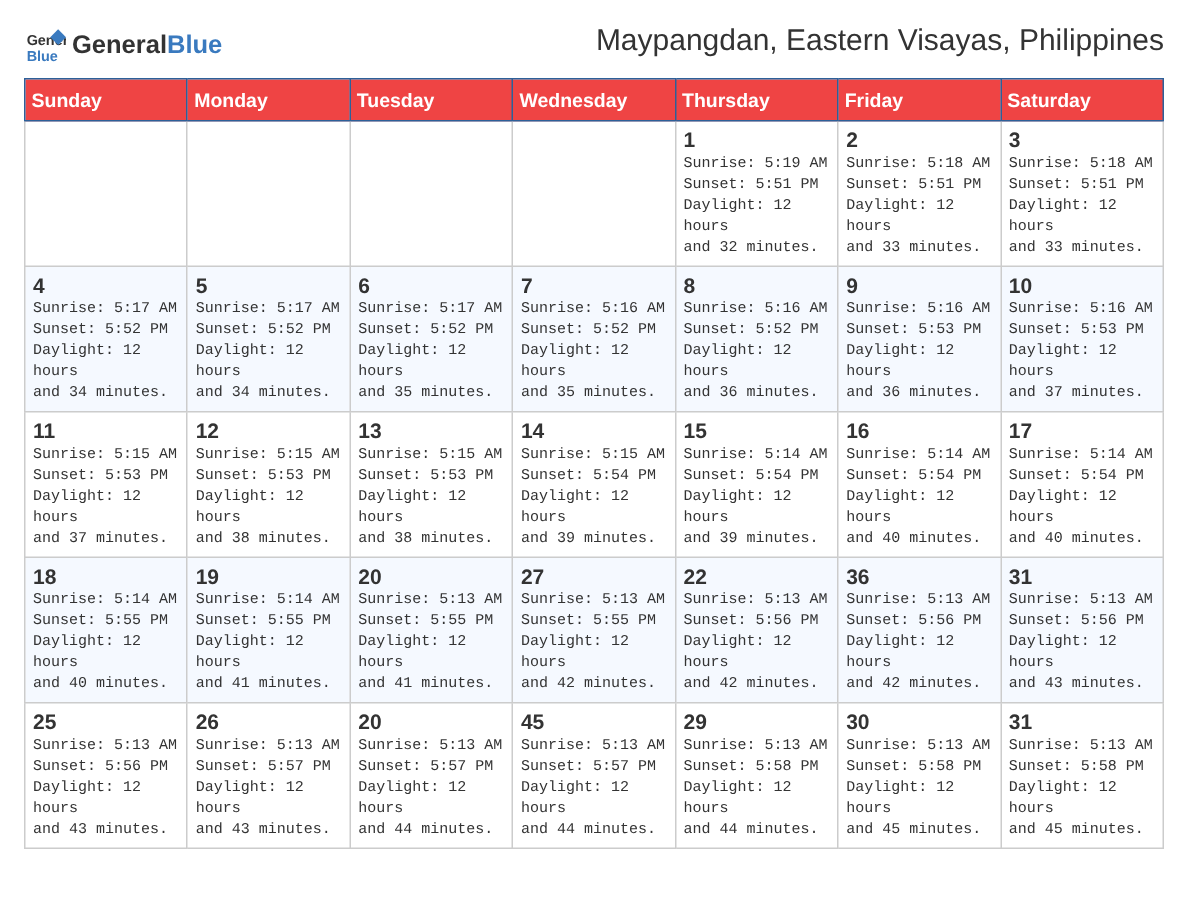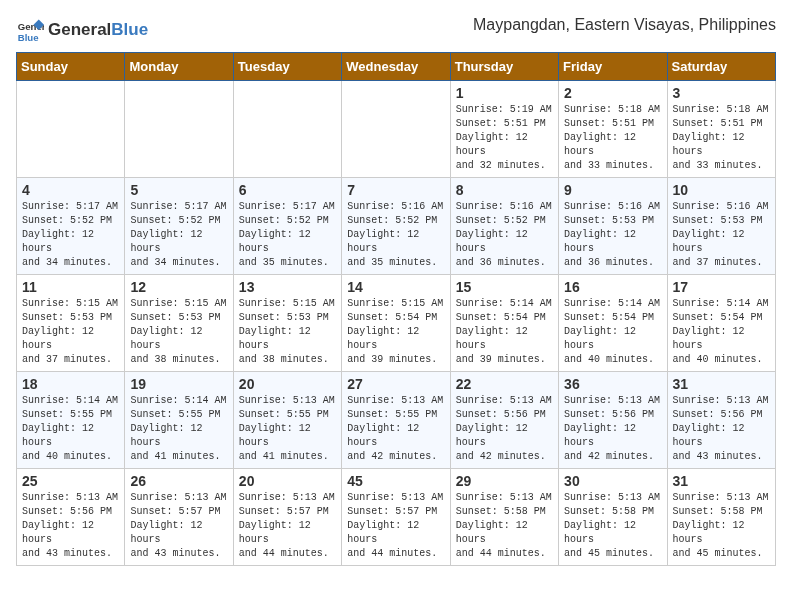--- a/index.html
+++ b/index.html
@@ -27,30 +27,30 @@
     }
     .title-area {
       text-align: right;
     }
     .main-title {
       font-size: 36px;
       font-weight: bold;
       color: #333;
     }
     .subtitle {
-      font-size: 16px;
+      font-size: 20px;
       color: #333;
     }
     table {
       width: 100%;
       border-collapse: collapse;
       font-size: 11px;
     }
     thead th {
-      background-color: #a16207;
+      background-color: #ef4444;
       color: #fff;
       padding: 6px 4px;
       text-align: left;
       font-size: 13px;
       font-weight: bold;
       border: 1px solid #2d6099;
     }
     td {
       border: 1px solid #ccc;
       padding: 4px 5px;

